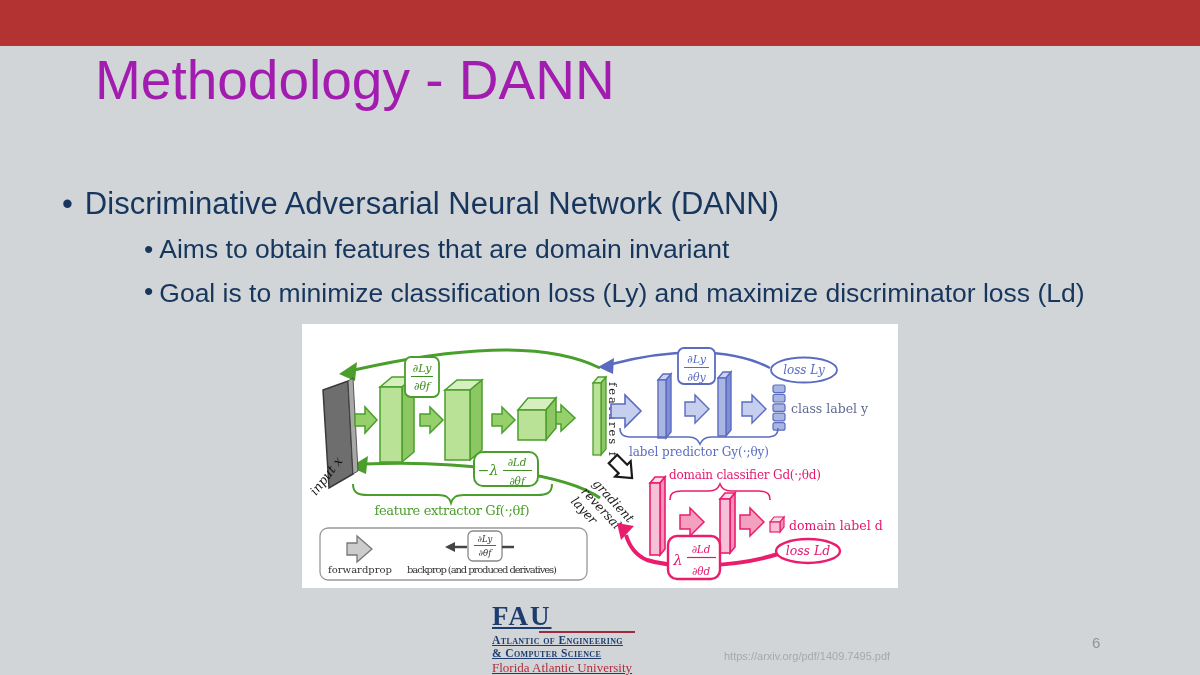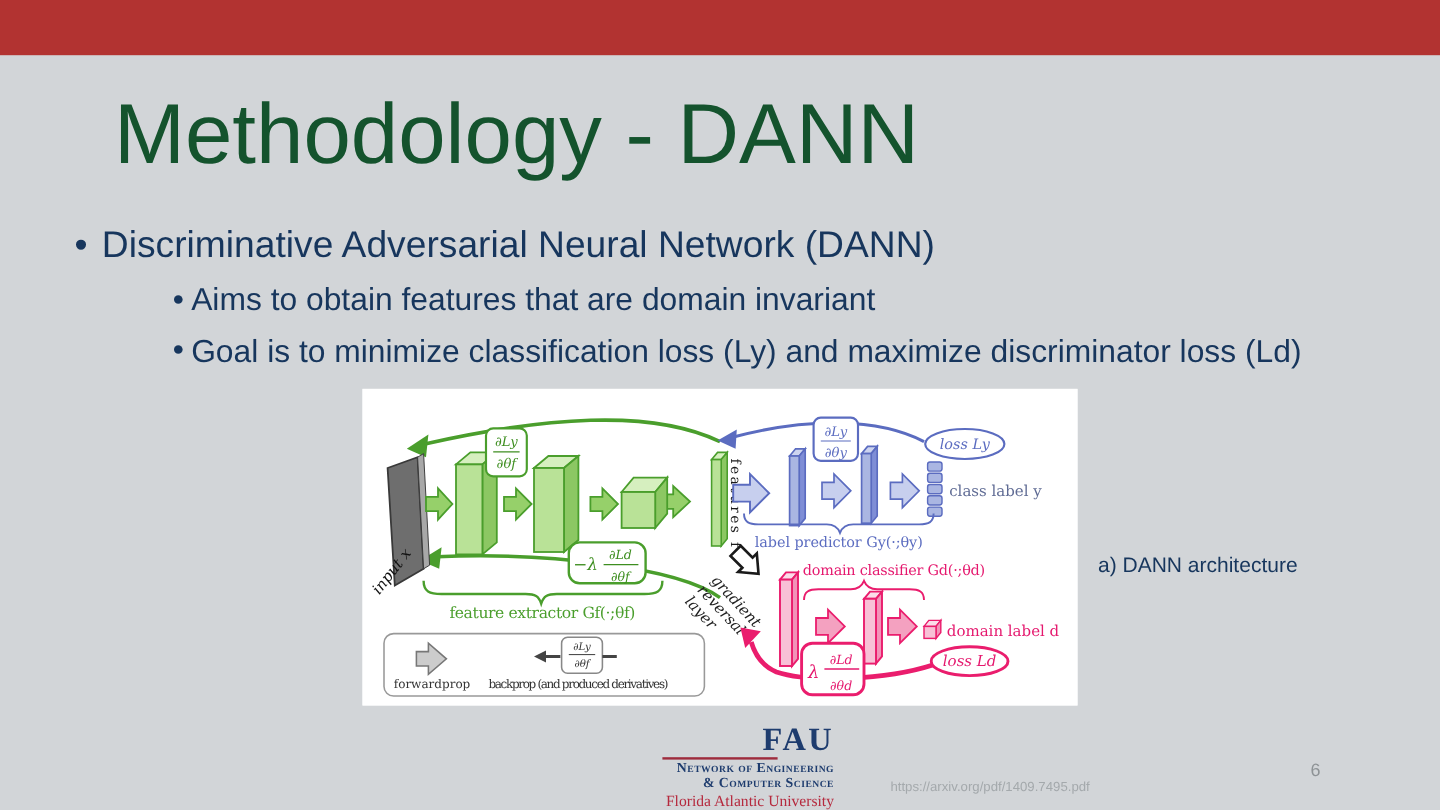--- a/index.html
+++ b/index.html
@@ -1,36 +1,36 @@
 <!DOCTYPE html>
 <html><head>
 <meta charset="utf-8">
 <style>
   html,body{margin:0;padding:0;background:#888;}
   .slide{position:relative;width:1200px;height:675px;background:#d2d5d8;overflow:hidden;
          font-family:"Liberation Sans",sans-serif;}
   .topbar{position:absolute;left:0;top:0;width:1200px;height:46px;background:#b23331;}
-  .title{position:absolute;left:95px;top:72px;font-size:71px;color:#14532d;letter-spacing:0px;}
+  .title{position:absolute;left:95px;top:48px;font-size:55px;color:#a21caf;letter-spacing:0px;}
   .b-row{position:absolute;display:flex;color:#17365d;}
   .b1{left:62px;top:186px;font-size:31px;}
   .b2a{left:144px;top:234px;font-size:26.5px;}
   .b2b{left:144px;top:276px;font-size:26.5px;}
   .bullet{flex:0 0 auto;}
   .b1 .btxt{margin-left:12px;text-align:right;}
   .b2a .btxt,.b2b .btxt{margin-left:6px;}
   .b2b .btxt{width:980px;line-height:1.3;}
   .figure{position:absolute;left:302px;top:324px;width:596px;height:264px;background:#ffffff;}
   .caption{position:absolute;left:915px;top:461px;font-size:17.5px;color:#17365d;}
-  .logo{position:absolute;left:505px;top:603px;width:190px;text-align:right;
-        font-family:"Liberation Serif",serif;color:#1e3c6e;}
+  .logo{position:absolute;left:492px;top:603px;width:190px;text-align:left;
+        font-family:"Liberation Serif",serif;color:#1e3c6e;text-decoration:underline;}
   .logo .fau{font-size:27px;font-weight:bold;letter-spacing:2px;line-height:1;}
   .logo .rule{width:96px;height:2px;background:#9e2b3c;margin:1px auto 1px auto;}
   .logo .college{font-size:11.5px;font-variant:small-caps;letter-spacing:0.4px;line-height:1.1;font-weight:bold;}
   .logo .univ{font-size:13px;color:#b5293d;margin-top:1px;}
-  .srcurl{position:absolute;left:742px;top:650px;font-size:11px;color:#a4a9ac;}
+  .srcurl{position:absolute;left:724px;top:650px;font-size:11px;color:#a4a9ac;}
   .pagenum{position:absolute;left:1092px;top:634px;font-size:15px;color:#8e9396;}
   .mtext{font-family:"DejaVu Serif","Liberation Serif",serif;}
   .it{font-style:italic;}
 </style>
 </head>
 <body>
 
 <div class="slide">
   <div class="topbar"></div>
 
@@ -180,25 +180,24 @@
     <polygon points="153,218 153,228 143,223" fill="#444"></polygon>
     <rect x="166" y="207" width="34" height="30" rx="5" fill="#fff" stroke="#888" stroke-width="1.3"></rect>
     <line x1="200" y1="223" x2="212" y2="223" stroke="#444" stroke-width="2.5"></line>
     <text x="183" y="218" text-anchor="middle" font-size="8.5" class="mtext it" fill="#333">∂Ly</text>
     <line x1="172" y1="221.5" x2="194" y2="221.5" stroke="#333" stroke-width="0.8"></line>
     <text x="183" y="232" text-anchor="middle" font-size="8.5" class="mtext it" fill="#333">∂θf</text>
     <text x="180" y="249" text-anchor="middle" font-size="10" class="mtext" fill="#333" textLength="150">backprop (and produced derivatives)</text>
   </svg>
   </div>
 
-  <div class="caption">a) DANN architecture</div>
 
   <div class="logo">
     <div class="fau">FAU</div>
     <div class="rule"></div>
-    <div class="college">Network of Engineering</div>
+    <div class="college">Atlantic of Engineering</div>
     <div class="college">&amp; Computer Science</div>
     <div class="univ">Florida Atlantic University</div>
   </div>
 
   <div class="srcurl">https://arxiv.org/pdf/1409.7495.pdf</div>
   <div class="pagenum">6</div>
 </div>
 
 </body></html>

